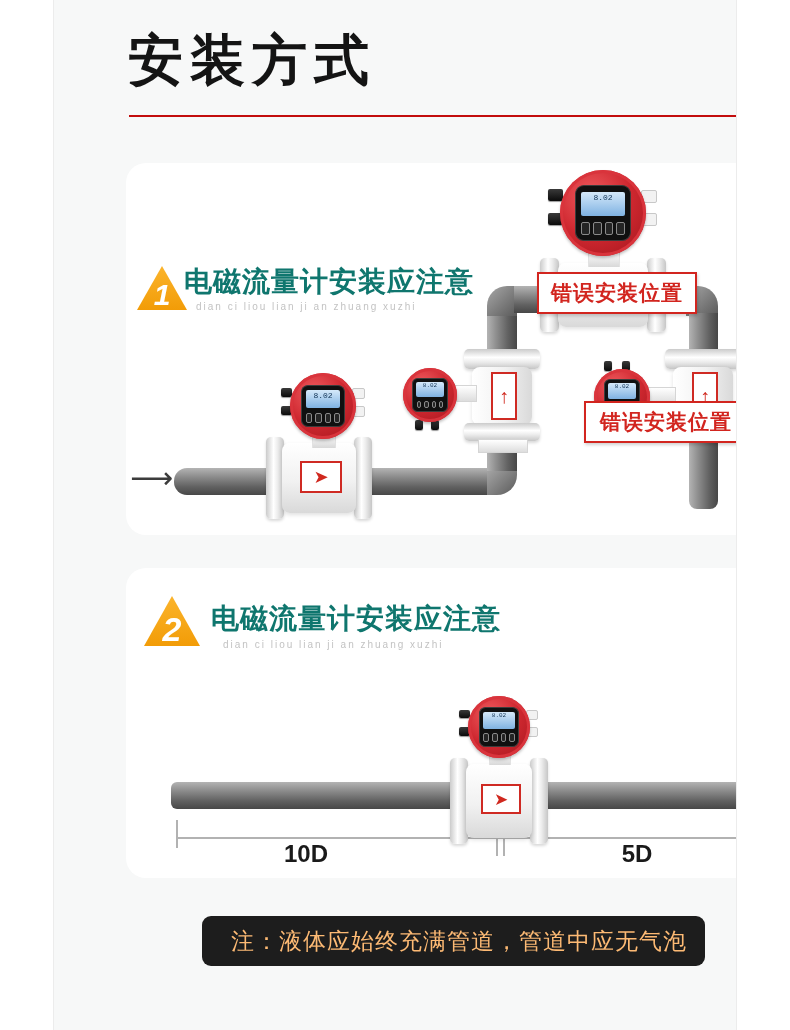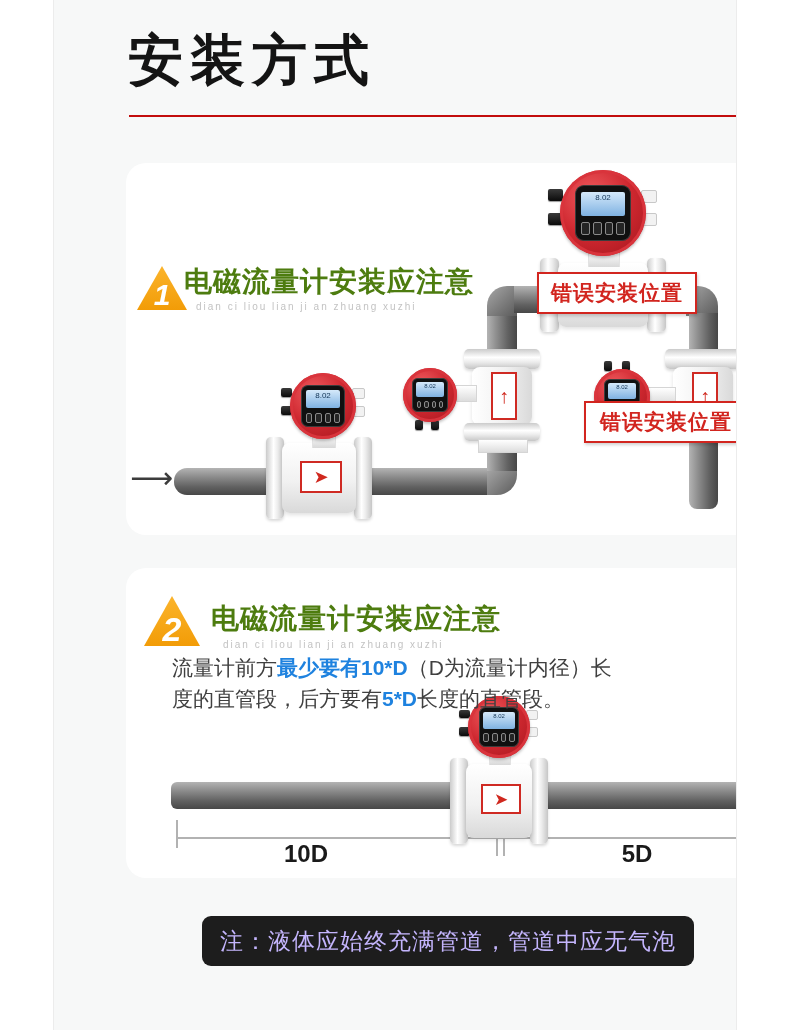--- a/index.html
+++ b/index.html
@@ -15,21 +15,21 @@
   
   .card{position:absolute;background:#fff;border-radius:20px;}
   #card1{left:72px;top:163px;width:646px;height:372px;}
   #card2{left:72px;top:568px;width:646px;height:310px;}
 
   
   .tri{clip-path:polygon(50% 0,100% 100%,0 100%);background:linear-gradient(#fbb42c,#f29c07);
        display:flex;align-items:flex-end;justify-content:center;z-index:6;}
   .tri span{color:#fff;font-weight:800;font-style:italic;line-height:1;}
 
-  .heading{font-weight:700;color:#4d7c0f;letter-spacing:1px;z-index:6;}
+  .heading{font-weight:700;color:#0f766e;letter-spacing:1px;z-index:6;}
   .pinyin{color:#c3c3c3;letter-spacing:2px;z-index:6;white-space:nowrap;}
   .para{color:#404040;font-weight:500;z-index:6;}
   .para .blue{color:#1e82df;font-weight:700;}
 
   
   .pipe-h{background:linear-gradient(to bottom,#b4b4b4 0%,#8f8f8f 30%,#616161 70%,#474747 100%);z-index:1;}
   .pipe-v{background:linear-gradient(to right,#b4b4b4 0%,#8f8f8f 30%,#616161 70%,#474747 100%);z-index:1;}
   .elbow{background:linear-gradient(135deg,#a8a8a8,#5a5a5a);z-index:1;}
 
   
@@ -46,21 +46,21 @@
   .btns i{flex:1;background:#242424;border:1px solid #8a8a8a;border-radius:2px;}
   .gland{position:absolute;width:17%;height:14%;background:linear-gradient(#3a3a3a,#0b0b0b);
          border-radius:2px;box-shadow:0 1px 1px rgba(0,0,0,.4);}
   .g1{left:-14%;top:22%;}.g2{left:-14%;top:50%;}
   .plug{position:absolute;width:16%;height:13%;background:#f2f2f2;border:1px solid #c8c8c8;border-radius:2px;}
   .p1{right:-13%;top:23%;}.p2{right:-13%;top:50%;}
   .mhead.gb .g1{left:22%;top:auto;bottom:-14%;width:15%;height:17%;}
   .mhead.gb .g2{left:52%;top:auto;bottom:-14%;width:15%;height:17%;}
   .mhead.gt .g1{left:18%;top:-14%;width:15%;height:17%;}
   .mhead.gt .g2{left:50%;top:-14%;width:15%;height:17%;}
-  .lcd{font-size:8px;}
+  .lcd{font-size:8px;font-family:Liberation Mono, monospace;}
   .mhead.small .lcd{font-size:6px;}
 
   .neck{background:linear-gradient(#fbfbfb,#d8d8d8);border:1px solid #e2e2e2;border-bottom:none;z-index:3;}
   .flange{background:linear-gradient(90deg,#cbcbcb,#ffffff 42%,#ececec 65%,#c6c6c6);
           border-radius:5px;box-shadow:0 2px 3px rgba(0,0,0,.15);z-index:2;}
   .flange.horiz{background:linear-gradient(180deg,#cbcbcb,#ffffff 42%,#ececec 65%,#c6c6c6);}
   .sbody{background:linear-gradient(180deg,#ffffff,#f1f1f1 55%,#d9d9d9);
          border-radius:8px;box-shadow:0 2px 4px rgba(0,0,0,.12);z-index:2;}
   .sbody.vert{background:linear-gradient(90deg,#ffffff,#f1f1f1 55%,#d9d9d9);}
   .flabel{background:#fff;border:2px solid #cf2a23;color:#d0281e;display:flex;align-items:center;
@@ -72,22 +72,22 @@
              box-shadow:1px 2px 3px rgba(0,0,0,.18);z-index:5;white-space:nowrap;}
 
   .flow-arrow{color:#3c3c3c;z-index:2;line-height:1;}
 
   
   .dim{background:#b2b2b2;z-index:1;}
   .dim-label{font-size:24px;font-weight:700;color:#1a1a1a;text-align:center;z-index:2;}
 
   
   .note-bar{left:148px;top:916px;width:492px;height:50px;background:#1d1d1d;border-radius:9px;
-            color:#c4b5fd;font-size:23px;display:flex;align-items:center;justify-content:center;
-            letter-spacing:1px;}
+            color:#fdba74;font-size:23px;display:flex;align-items:center;justify-content:center;
+            letter-spacing:1px;padding-left:11px;}
 </style>
 </head>
 <body>
 
 <div id="page">
 
   <div class="abs page-title">安装方式</div>
   <div class="abs title-rule"></div>
 
   <div id="card1" class="card">
@@ -200,23 +200,20 @@
   </div>
 
   <div id="card2" class="card">
 
     <div class="abs tri" style="left:18px;top:28px;width:56px;height:50px;">
       <span style="font-size:34px;">2</span>
     </div>
     <div class="abs heading" style="left:85px;top:32px;font-size:28px;">电磁流量计安装应注意</div>
     <div class="abs pinyin" style="left:97px;top:71px;font-size:10px;">dian ci liou lian ji an zhuang xuzhi</div>
 
-    <div class="abs para" style="left:46px;top:84px;width:440px;font-size:21px;line-height:31px;">
-      <span>流量计前方</span><span class="blue">最少要有</span><span class="blue">10*D</span><span>（D为流量计内径）长度的直管段，后方要有</span><span class="blue">5*D</span><span>长度的直管段。</span>
-    </div>
 
     <div class="abs pipe-h" style="left:45px;top:214px;width:578px;height:27px;border-radius:6px;"></div>
 
     <div class="abs flange" style="left:324px;top:190px;width:18px;height:86px;"></div>
     <div class="abs flange" style="left:404px;top:190px;width:18px;height:86px;"></div>
     <div class="abs sbody" style="left:340px;top:196px;width:66px;height:74px;"></div>
     <div class="abs flabel" style="left:355px;top:216px;width:36px;height:26px;font-size:17px;">➤</div>
     <div class="abs neck" style="left:363px;top:186px;width:20px;height:10px;"></div>
     <div class="mhead small" style="left:342px;top:128px;width:62px;height:62px;">
       <div class="gland g1"></div>

